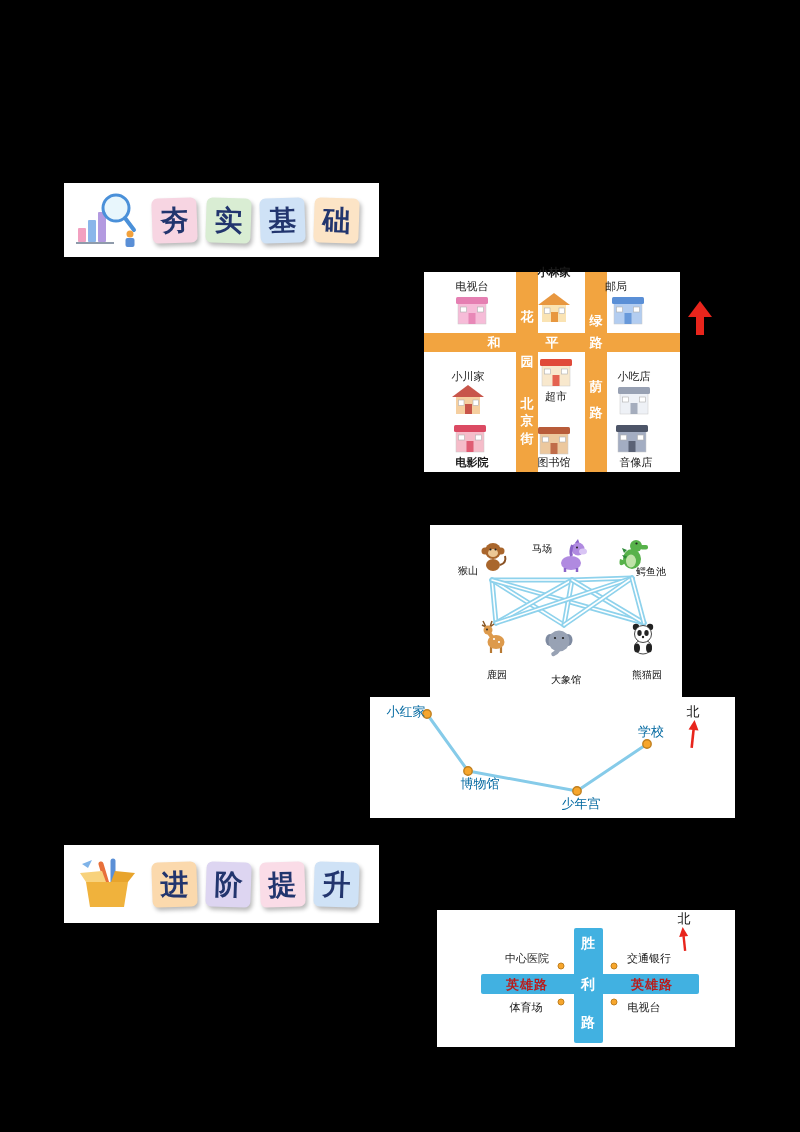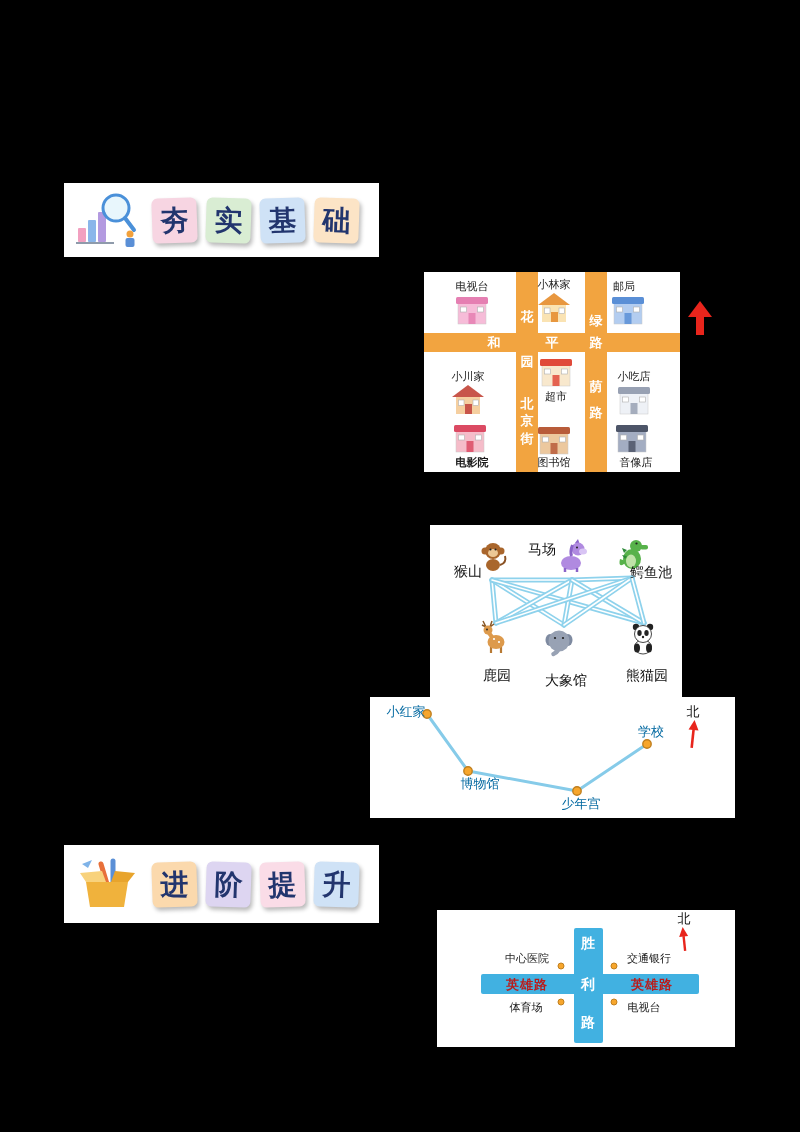--- a/index.html
+++ b/index.html
@@ -26,21 +26,21 @@
   #road-h{left:0;top:61px;width:256px;height:19px;}
   #road-v-left{left:92px;top:0;width:22px;height:200px;}
   #road-v-right{left:161px;top:0;width:22px;height:200px;}
   .road-char{position:absolute;color:#fff;font-weight:700;font-size:13px;transform:translate(-50%,-50%);line-height:1;}
   .b-icon{position:absolute;width:36px;height:36px;}
   .b-label{position:absolute;font-size:11px;color:#1a1a1a;transform:translate(-50%,-50%);white-space:nowrap;line-height:1;}
   #street-north{position:absolute;left:686px;top:300px;width:28px;height:36px;}
   
   #zoo-map{left:430px;top:525px;width:252px;height:172px;}
   .zoo-icon{position:absolute;width:34px;height:34px;}
-  .zoo-label{position:absolute;font-size:14px;color:#111;transform:translate(-50%,-50%);white-space:nowrap;line-height:1;}
+  .zoo-label{position:absolute;font-size:10px;color:#111;transform:translate(-50%,-50%);white-space:nowrap;line-height:1;font-family:Liberation Serif, serif;}
   
   #route-map{left:370px;top:697px;width:365px;height:121px;}
   .route-label{position:absolute;font-size:13px;color:#0369a1;transform:translate(-50%,-50%);white-space:nowrap;line-height:1;}
   .north-block{position:absolute;display:flex;flex-direction:column;align-items:center;gap:2px;}
   #route-north{left:316px;top:8px;}
   .north-label{font-size:13px;color:#111;line-height:1;}
   
   #cross-map{left:437px;top:910px;width:298px;height:137px;}
   #cross-h{position:absolute;left:44px;top:64px;width:218px;height:20px;border-radius:2px;}
   #cross-v{position:absolute;left:137px;top:18px;width:29px;height:115px;border-radius:2px;}
@@ -99,29 +99,29 @@
     <rect x="23.5" y="15" width="6" height="5" fill="#ffffff" stroke="#b0b0b0" stroke-width="0.6"></rect>
   </svg></div>
       <span class="b-label" style="left: 48px; top: 14px;">电视台</span>
       <div class="b-icon" style="left: 112px; top: 18px;"><svg width="36" height="36" viewBox="0 0 36 36">
       <polygon points="18,3 34,15 2,15" fill="#e8973f"></polygon>
       <rect x="6" y="15" width="24" height="17" fill="#fae3b3"></rect>
       <rect x="15" y="22" width="7" height="10" fill="#e8973f"></rect>
       <rect x="8.5" y="18" width="5.5" height="5.5" fill="#ffffff" stroke="#b0b0b0" stroke-width="0.6"></rect>
       <rect x="23" y="18" width="5.5" height="5.5" fill="#ffffff" stroke="#b0b0b0" stroke-width="0.6"></rect>
     </svg></div>
-      <span class="b-label" style="left: 130px; top: 12px;">小林家</span>
+      <span class="b-label" style="left: 130px; top: 0; font-weight: bold;">小林家</span>
       <div class="b-icon" style="left: 186px; top: 20px;"><svg width="36" height="36" viewBox="0 0 36 36">
     <rect x="4" y="11" width="28" height="21" fill="#b3cdf0" stroke="#c8c8c8" stroke-width="0.5"></rect>
     <rect x="2" y="5" width="32" height="7" rx="1.5" fill="#5a8fd6"></rect>
     <rect x="14.5" y="21" width="7" height="11" fill="#5a8fd6" opacity="0.85"></rect>
     <rect x="6.5" y="15" width="6" height="5" fill="#ffffff" stroke="#b0b0b0" stroke-width="0.6"></rect>
     <rect x="23.5" y="15" width="6" height="5" fill="#ffffff" stroke="#b0b0b0" stroke-width="0.6"></rect>
   </svg></div>
-      <span class="b-label" style="left: 200px; top: 14px;">邮局</span>
+      <span class="b-label" style="left: 192px; top: 14px;">邮局</span>
       <div class="b-icon" style="left: 26px; top: 110px;"><svg width="36" height="36" viewBox="0 0 36 36">
       <polygon points="18,3 34,15 2,15" fill="#c8554a"></polygon>
       <rect x="6" y="15" width="24" height="17" fill="#f5cfa0"></rect>
       <rect x="15" y="22" width="7" height="10" fill="#c8554a"></rect>
       <rect x="8.5" y="18" width="5.5" height="5.5" fill="#ffffff" stroke="#b0b0b0" stroke-width="0.6"></rect>
       <rect x="23" y="18" width="5.5" height="5.5" fill="#ffffff" stroke="#b0b0b0" stroke-width="0.6"></rect>
     </svg></div>
       <span class="b-label" style="left: 44px; top: 104px;">小川家</span>
       <div class="b-icon" style="left: 114px; top: 82px;"><svg width="36" height="36" viewBox="0 0 36 36">
     <rect x="4" y="11" width="28" height="21" fill="#f8e8cd" stroke="#c8c8c8" stroke-width="0.5"></rect>

